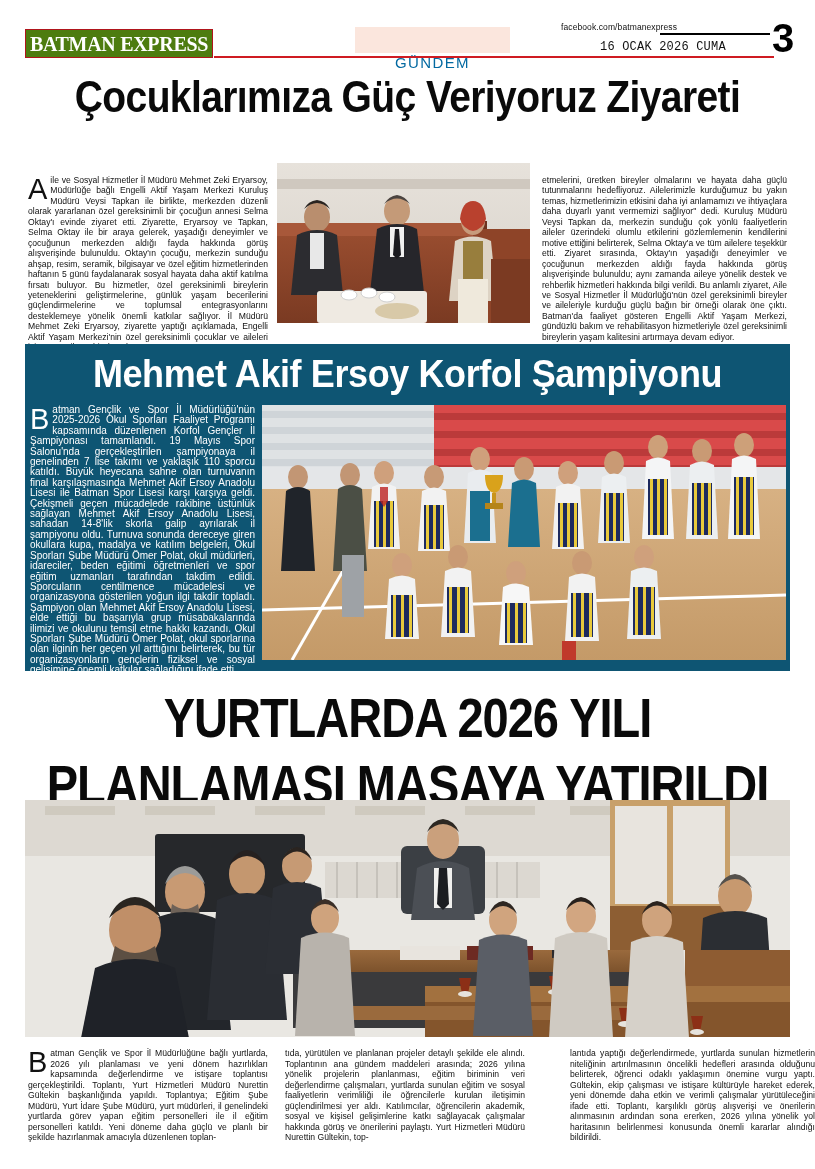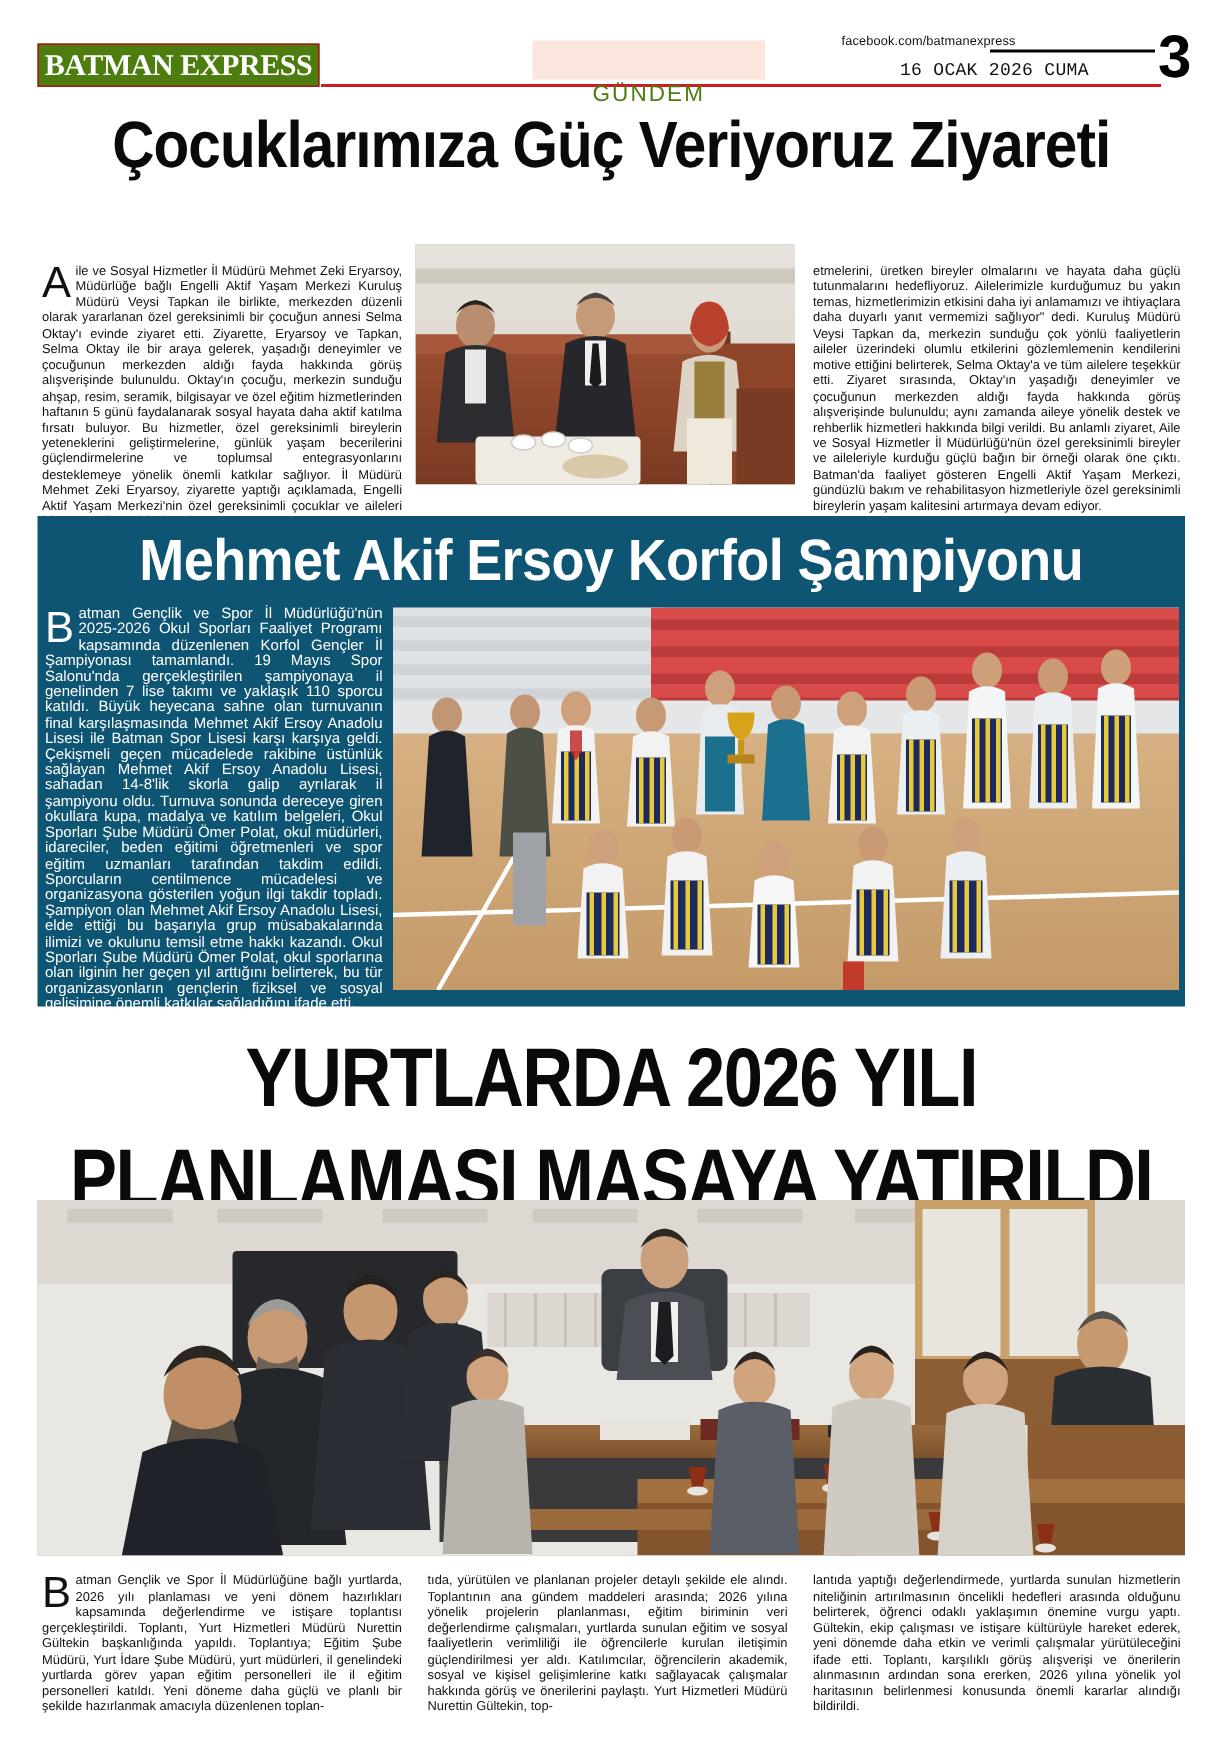--- a/index.html
+++ b/index.html
@@ -60,21 +60,21 @@
     width: 155px; height: 26px;
     background: #fbe6dd;
     display: flex;
     align-items: center;
     justify-content: center;
   }
   .section-tab span {
     font-family: "Liberation Sans", sans-serif;
     font-size: 15px;
     letter-spacing: 1.4px;
-    color: #4d7c0f;
+    color: #0369a1;
     margin-top: 44px;
   }
   .fb-line {
     position: absolute;
     left: 525px; top: 22px;
     font-size: 8.5px;
     color: #111;
     letter-spacing: 0.1px;
     margin-left: 36px;
   }
@@ -207,21 +207,21 @@
   .story3-col {
     position: absolute;
     font-size: 8.6px;
     line-height: 10.5px;
     text-align: justify;
     color: #111;
     hyphens: auto;
   }
   #s3c1 { left: 28px; top: 1048px; width: 240px; }
   #s3c2 { left: 285px; top: 1048px; width: 240px; }
-  #s3c3 { left: 542px; top: 1048px; width: 245px; }
+  #s3c3 { left: 570px; top: 1048px; width: 245px; }
 </style>
 </head>
 <body>
 
 <div id="page">
 
   <div class="masthead">
     <div class="logo-box">
       <span class="logo-text">BATMAN EXPRESS</span>
     </div>

